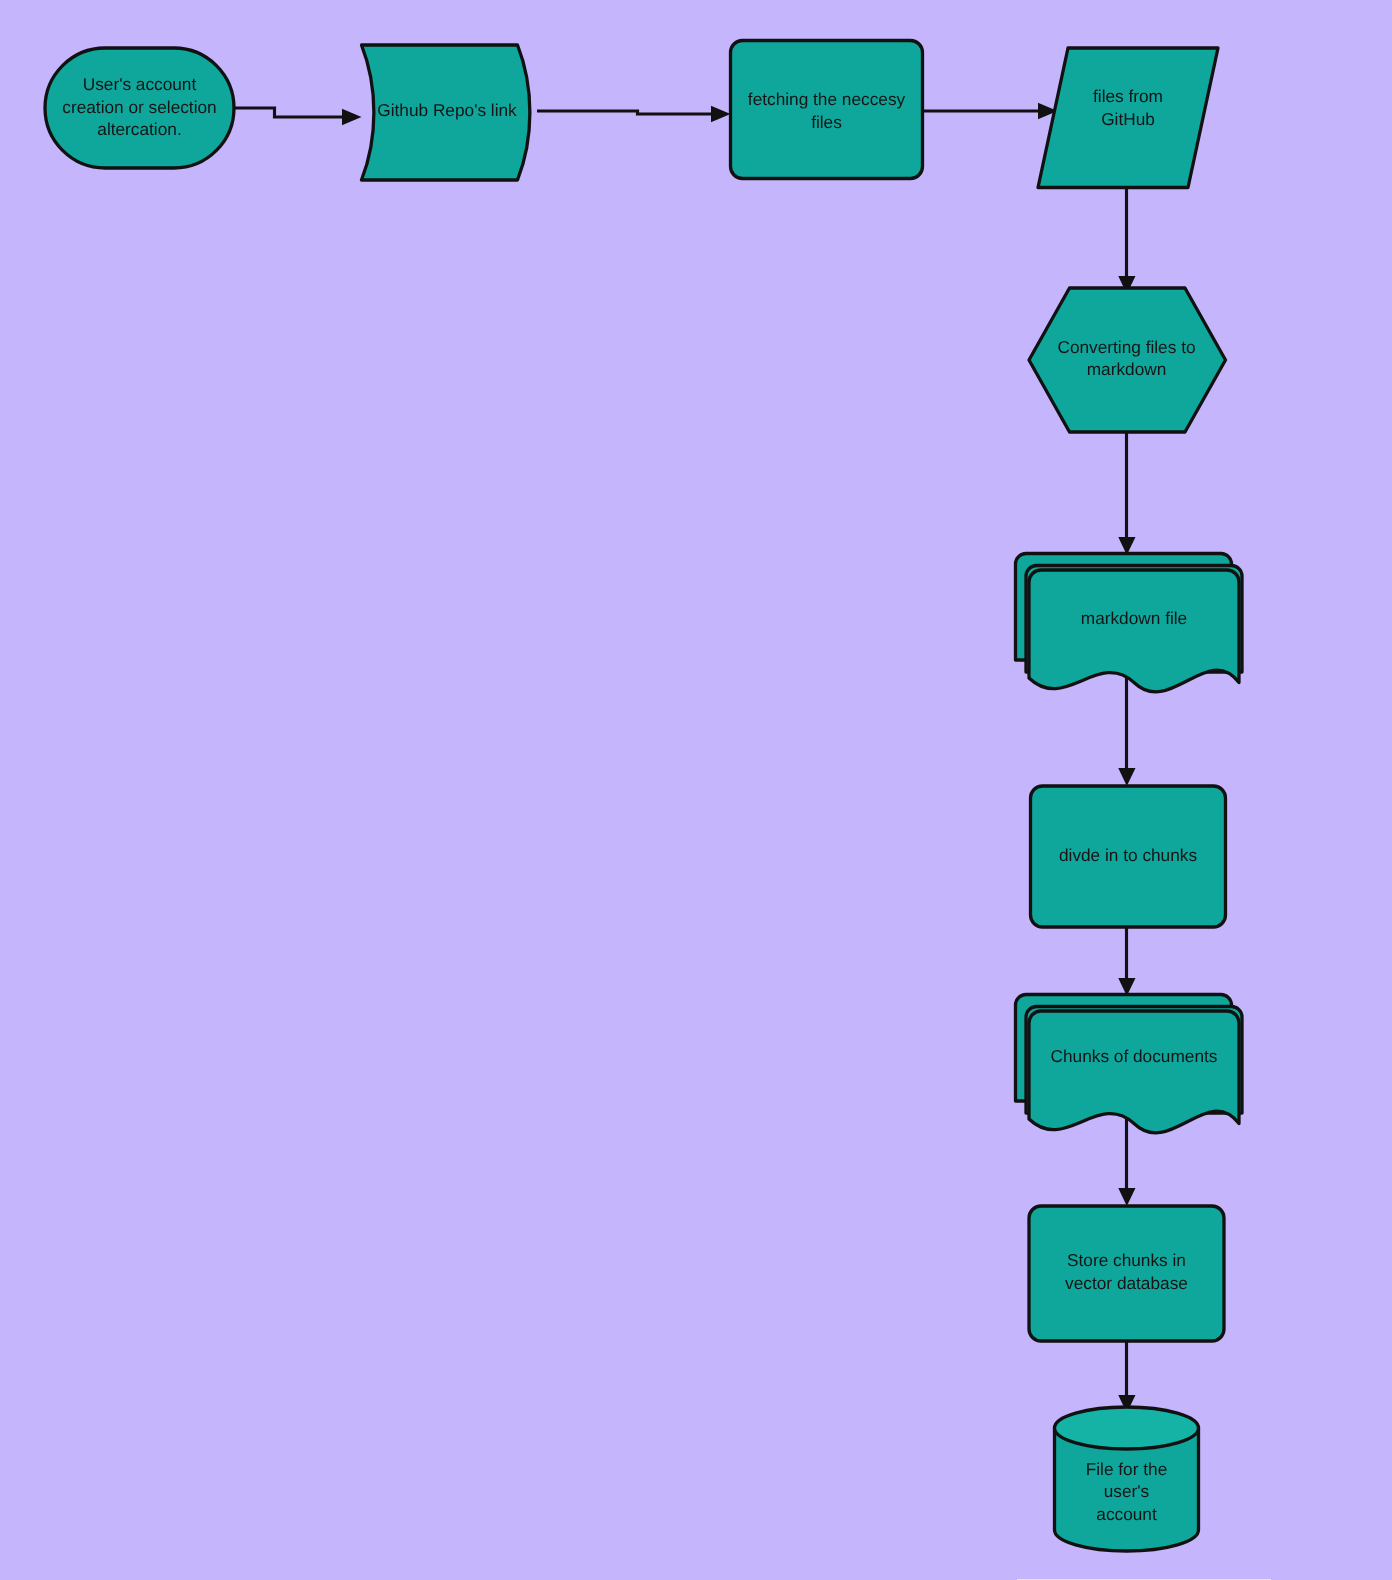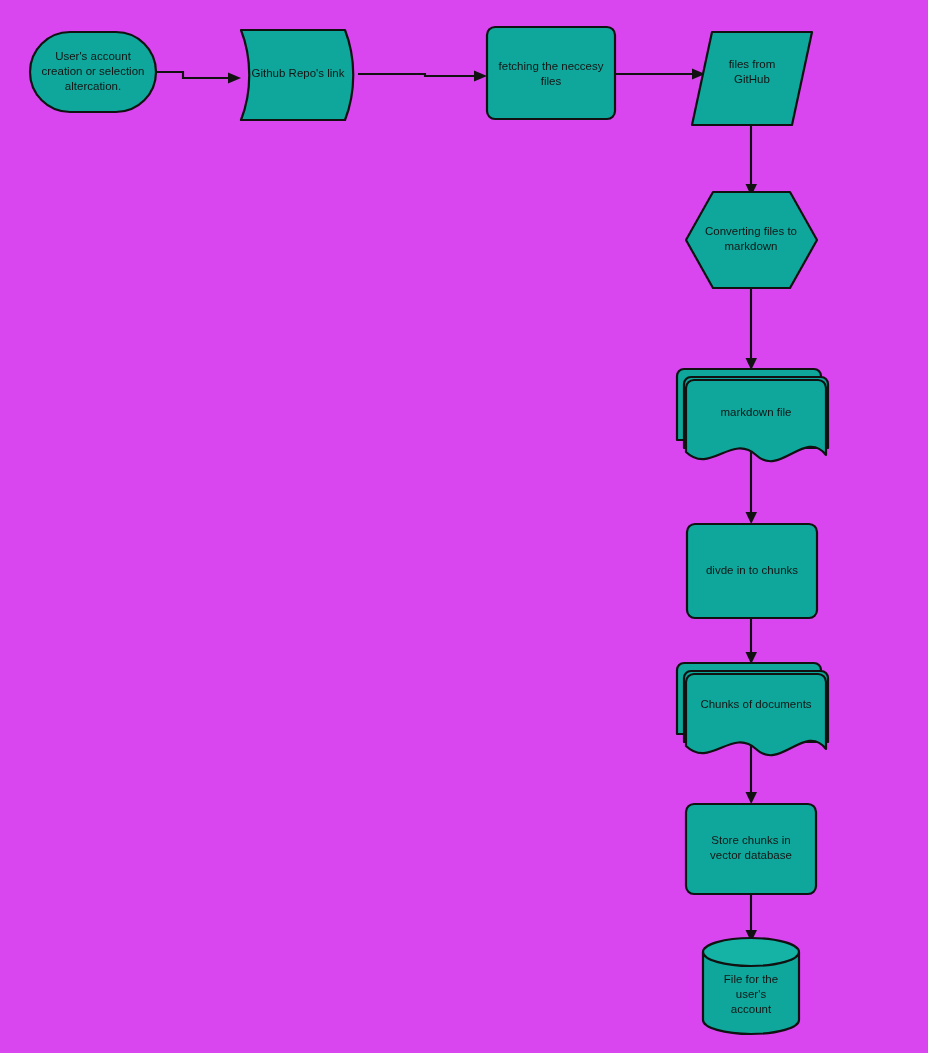--- a/index.html
+++ b/index.html
@@ -7,21 +7,21 @@
     padding: 0;
     background: #ffffff;
   }
   body {
     font-family: "Liberation Sans", sans-serif;
   }
   #canvas {
     position: relative;
     width: 928px;
     height: 1053px;
-    background: #d946ef;
+    background: #c4b5fd;
     overflow: hidden;
   }
   #flow-svg {
     position: absolute;
     top: 0;
     left: 0;
     width: 928px;
     height: 1053px;
     display: block;
   }

